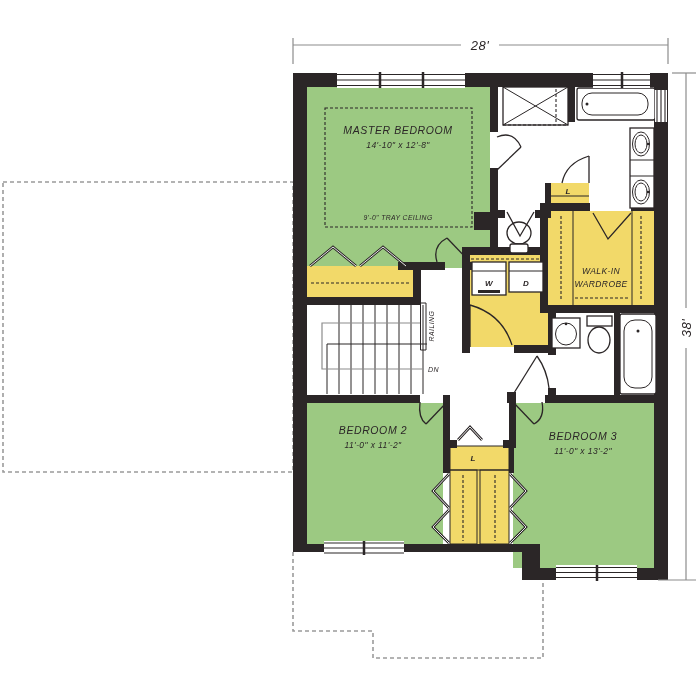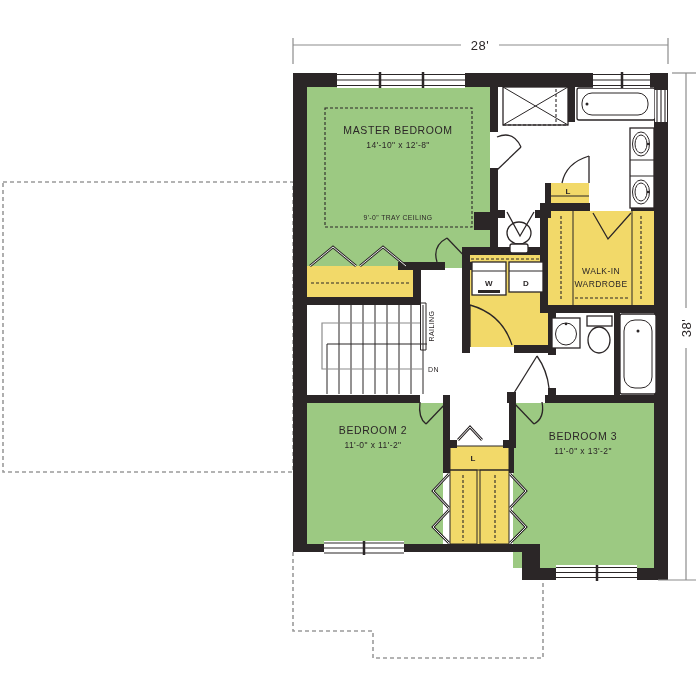--- a/index.html
+++ b/index.html
@@ -1,16 +1,16 @@
 <!DOCTYPE html>
 <html><head>
 <meta charset="utf-8">
 <style>
   html,body{margin:0;padding:0;background:#ffffff;}
-  .canvas{position:relative;width:700px;height:700px;background:#ffffff;overflow:hidden;}
+  .canvas{position:relative;width:700px;height:700px;background:#ffffff;overflow:hidden;font-style:italic;}
   svg{position:absolute;left:0;top:0;}
   text{font-family:"Liberation Sans", sans-serif; fill:#2b2627;}
   .room-name{font-size:10.5px;letter-spacing:0.6px;}
   .room-size{font-size:8.5px;letter-spacing:0.4px;}
   .room-note{font-size:6.8px;letter-spacing:0.4px;}
   .tiny-label{font-size:8px;font-weight:bold;letter-spacing:0.3px;}
   .stair-label{font-size:7px;letter-spacing:0.4px;}
   .dim-label{font-size:13px;letter-spacing:0.5px;}
   .wall{fill:#2b2627;}
   .fixture{fill:#ffffff;stroke:#2b2627;stroke-width:1.3;}

